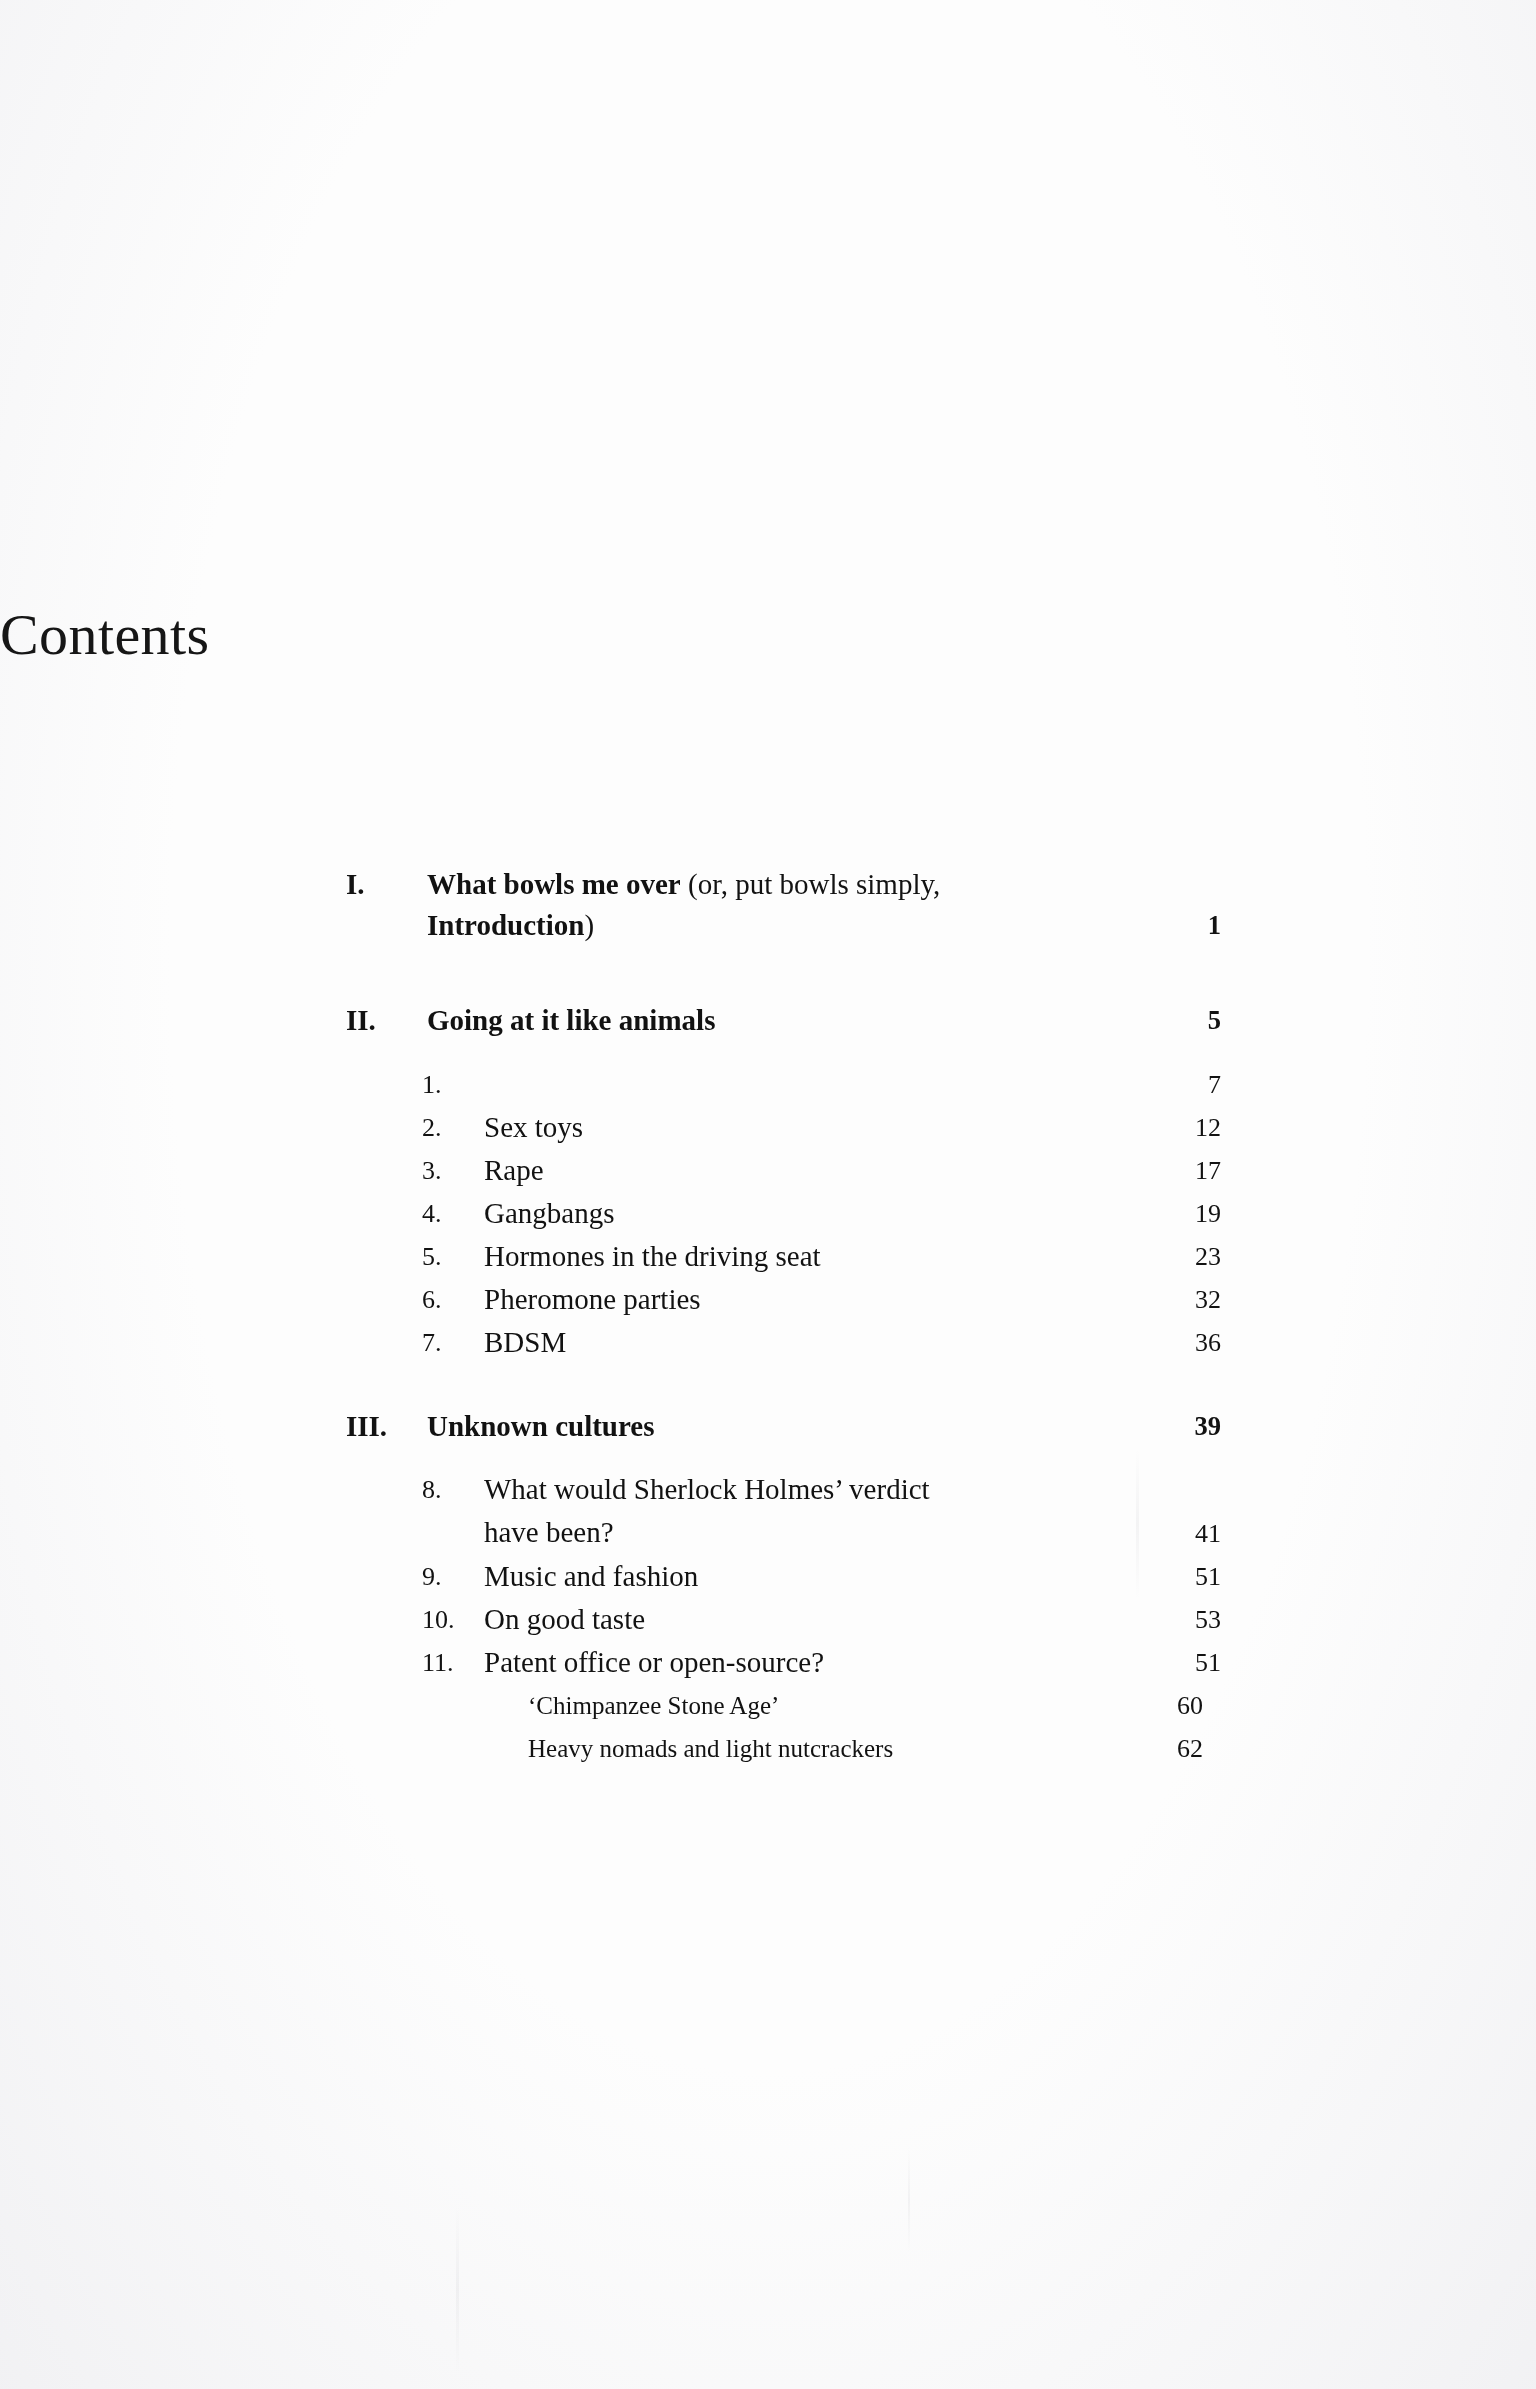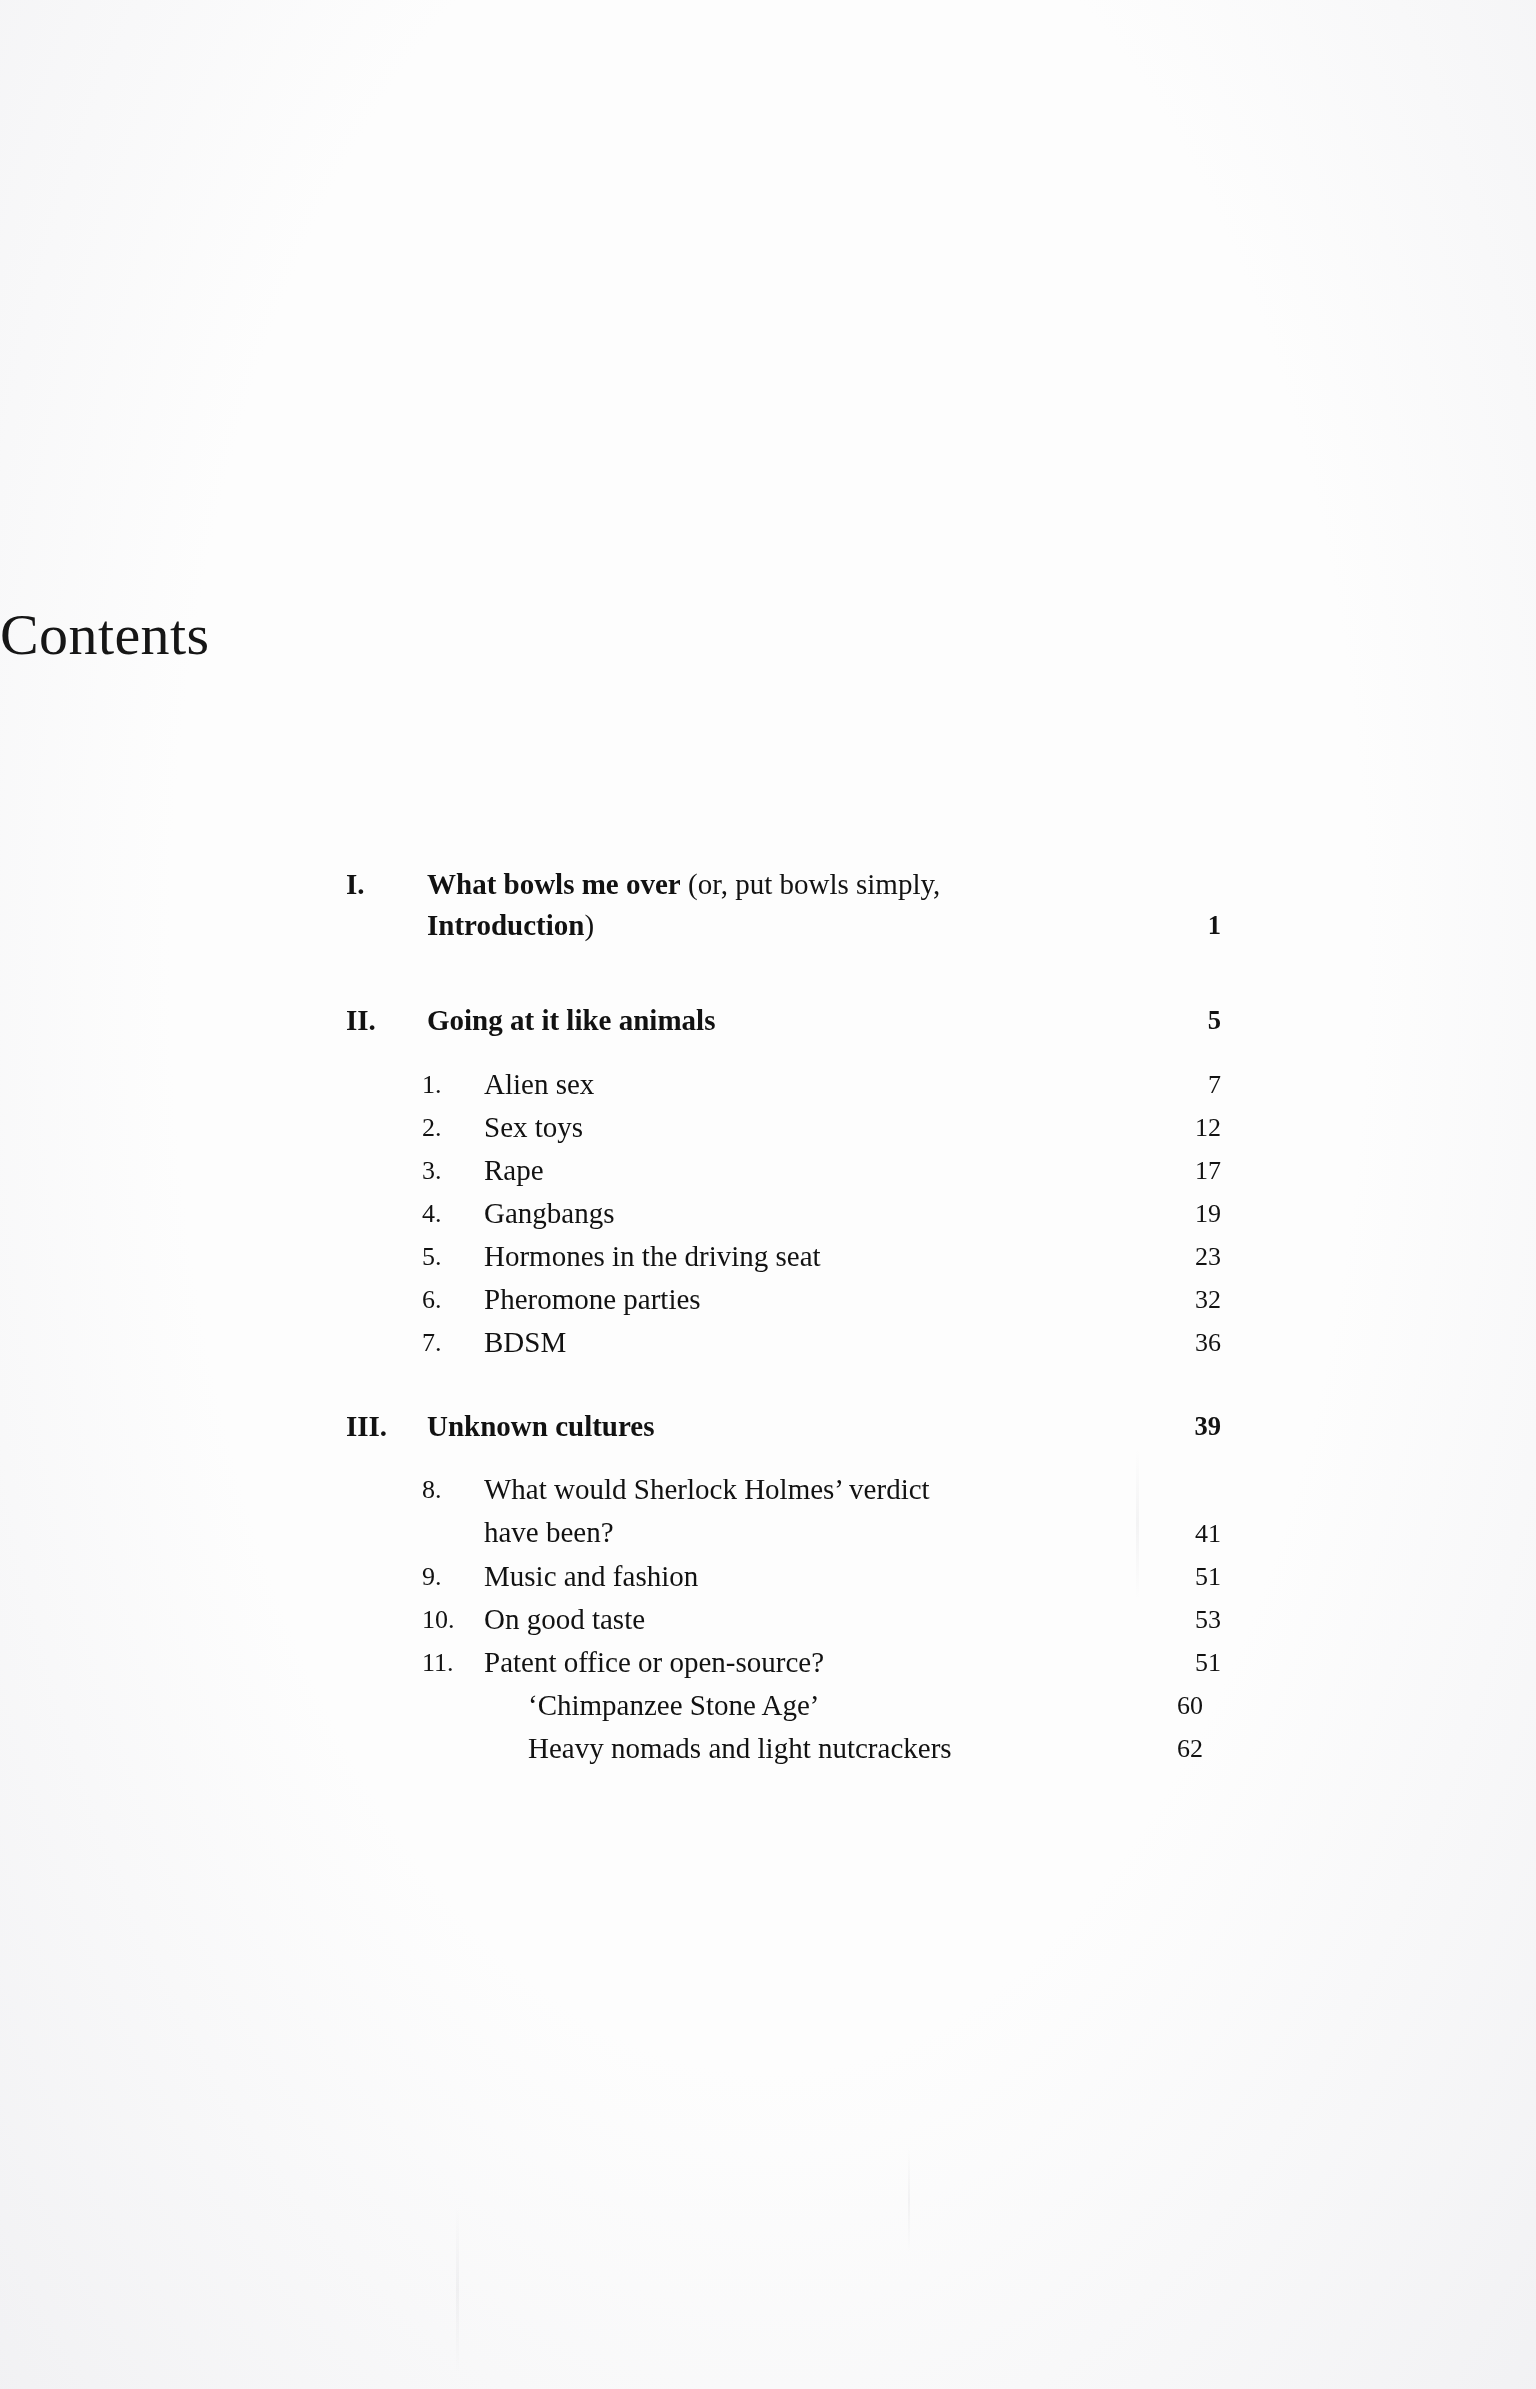--- a/index.html
+++ b/index.html
@@ -121,21 +121,21 @@
   }
 
   
   .subsection {
     position: relative;
     height: 43px;
   }
   .subsection .sstext {
     margin-left: 182px;
     margin-right: 106px;
-    font-size: 29px;
+    font-size: 25px;
     line-height: 43px;
     font-weight: 400;
   }
   .subsection .pageno {
     position: absolute;
     right: 0;
     top: 0;
     width: 62px;
     text-align: center;
     font-size: 26px;
@@ -172,21 +172,20 @@
     <div class="chapter">
       <span class="numeral">II.</span>
       <div class="ctext"><span>Going at it like animals</span></div>
       <span class="pageno" style="top:0;">5</span>
     </div>
 
     <div class="gap-md"></div>
 
     <div class="section">
       <span class="num">1.</span>
-      <div class="stext">Alien sex</div>
       <span class="pageno">7</span>
     </div>
     <div class="section">
       <span class="num">2.</span>
       <div class="stext">Sex toys</div>
       <span class="pageno">12</span>
     </div>
     <div class="section">
       <span class="num">3.</span>
       <div class="stext">Rape</div>

